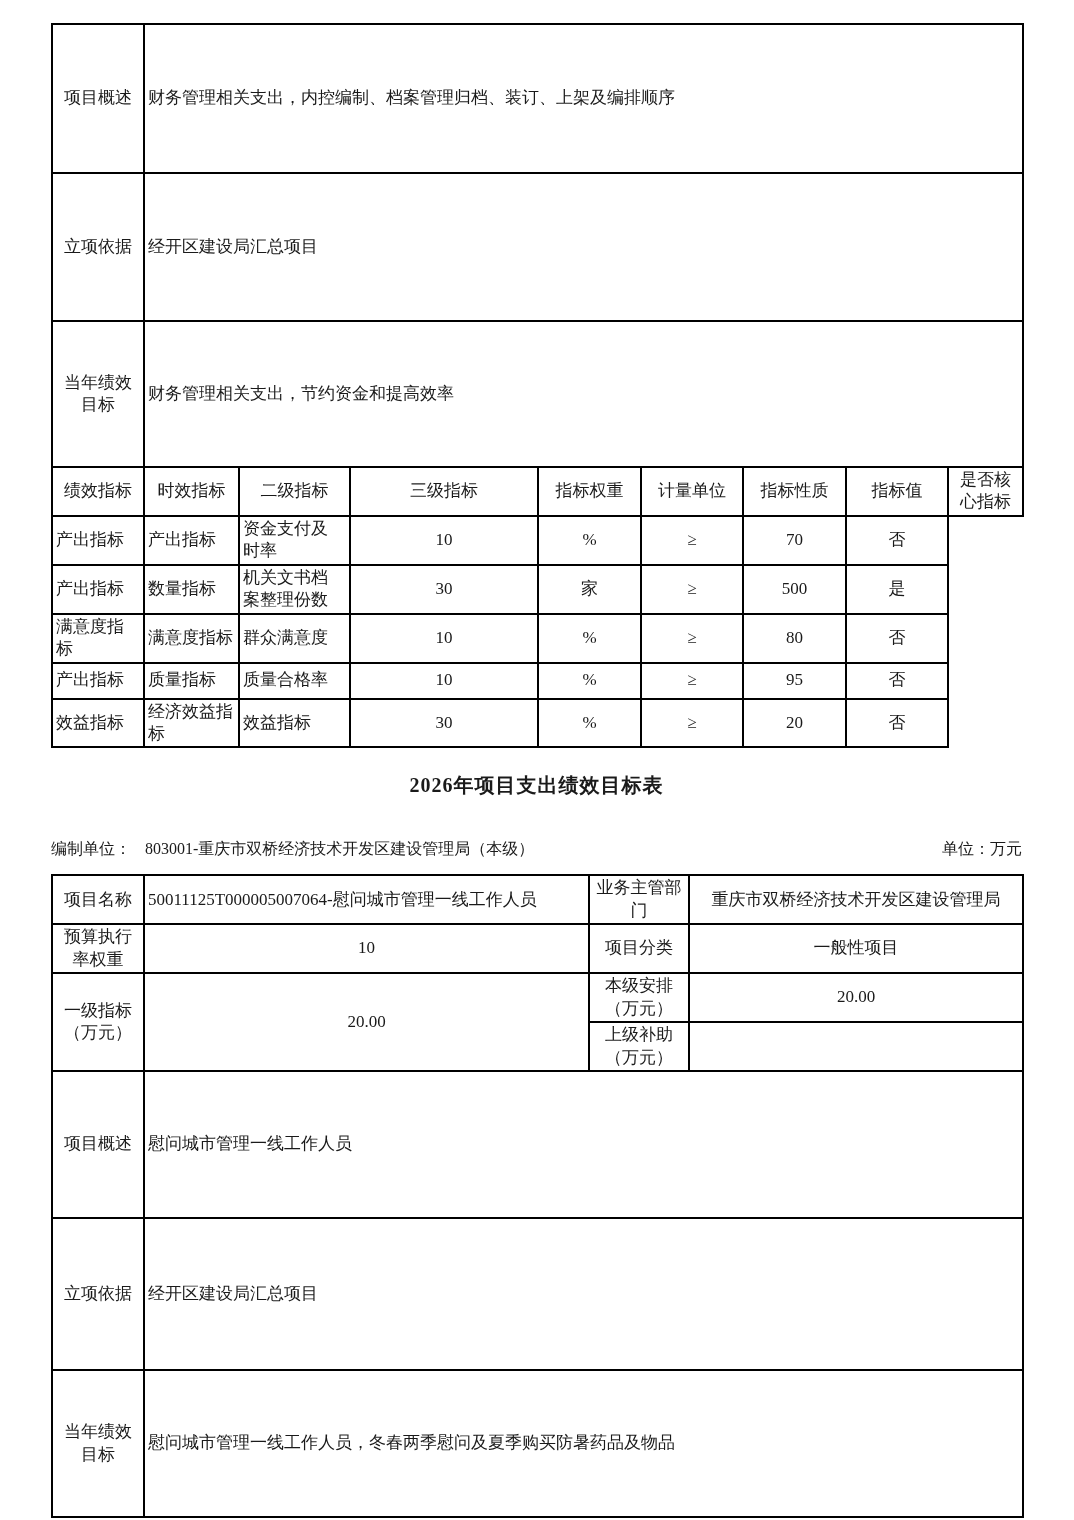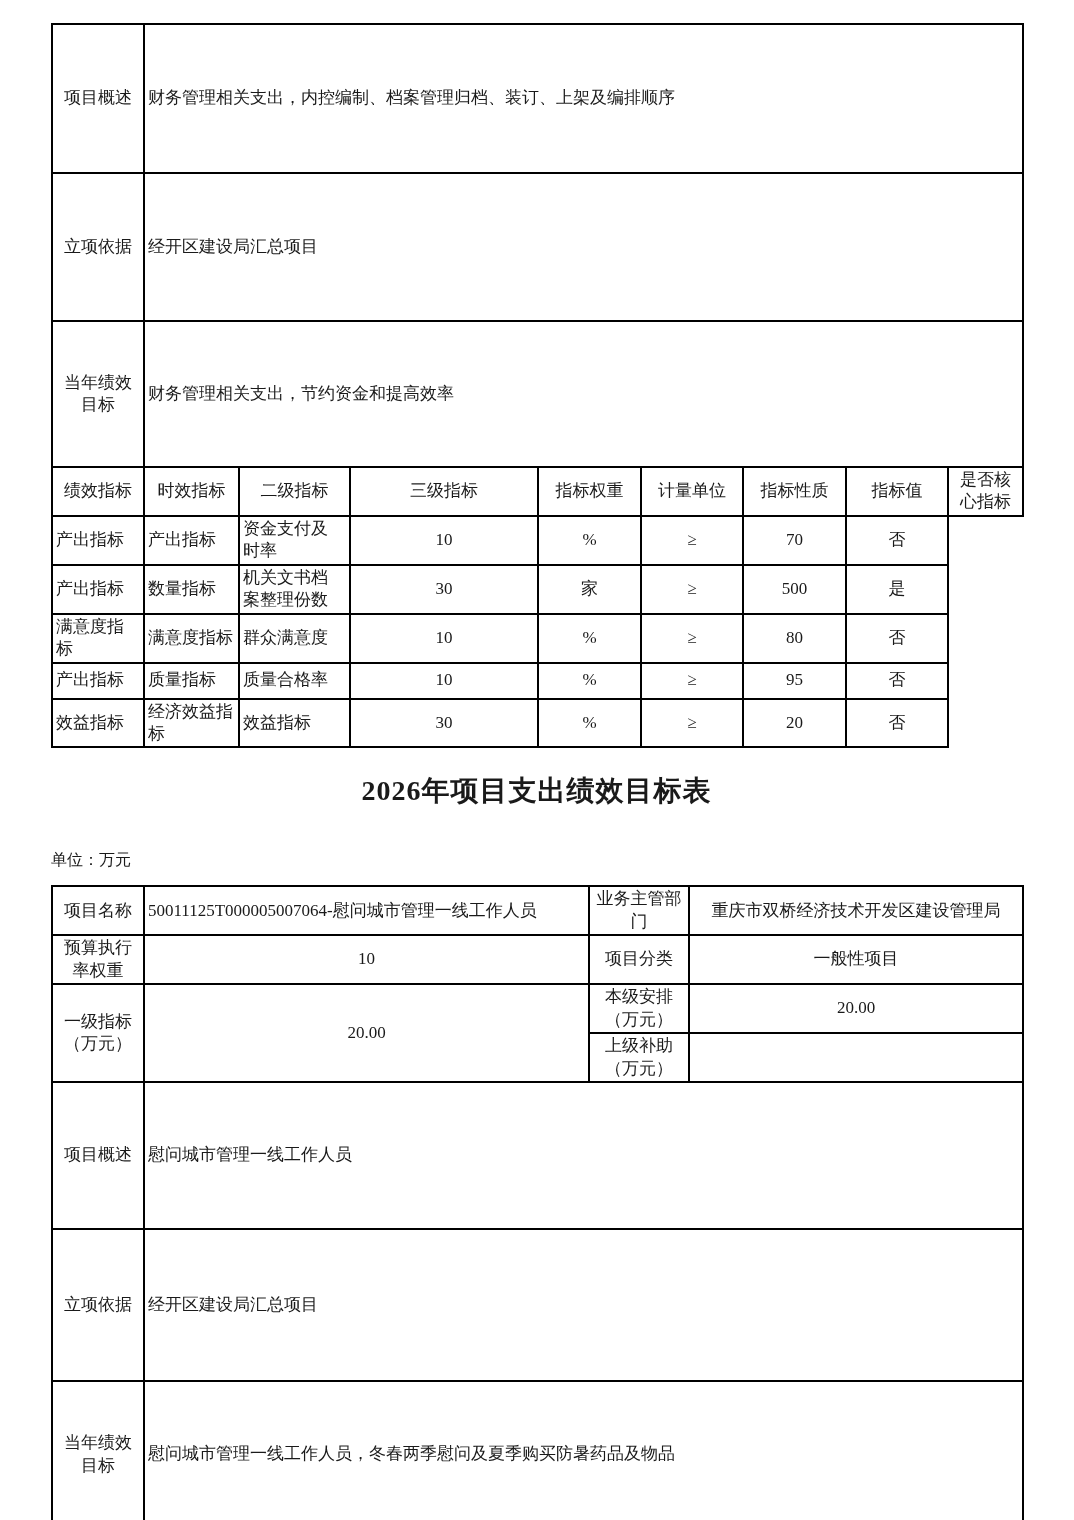--- a/index.html
+++ b/index.html
@@ -34,21 +34,21 @@
   .h-r2 { height:44px; }
   .h-r3a { height:49px; }
   .h-r3b { height:45px; }
   .h-r4 { height:147px; }
   .h-r5 { height:152px; }
   .h-r6 { height:147px; }
   .title {
     margin-top:24px;
     width:971px;
     text-align:center;
-    font-size:28px;
+    font-size:20px;
     font-weight:bold;
     letter-spacing:1px;
   }
   .meta {
     margin-top:40px;
     margin-bottom:14px;
     width:971px;
     display:flex;
     justify-content:space-between;
     align-items:flex-end;
@@ -149,20 +149,24 @@
           <td class="c">≥</td>
           <td class="c">20</td>
           <td class="c">否</td>
         </tr>
       </tbody>
   </table>
 
   <div class="title">2026年项目支出绩效目标表</div>
 
   <div class="meta">
+    <div class="left-group">
+      <span>编制单位：</span>
+      <span class="prep-value">803001-重庆市双桥经济技术开发区建设管理局（本级）</span>
+    </div>
     <span>单位：万元</span>
   </div>
 
   <table>
     <colgroup>
       <col style="width:92px">
         <col style="width:445px">
         <col style="width:100px">
         <col style="width:334px">
     </colgroup>

